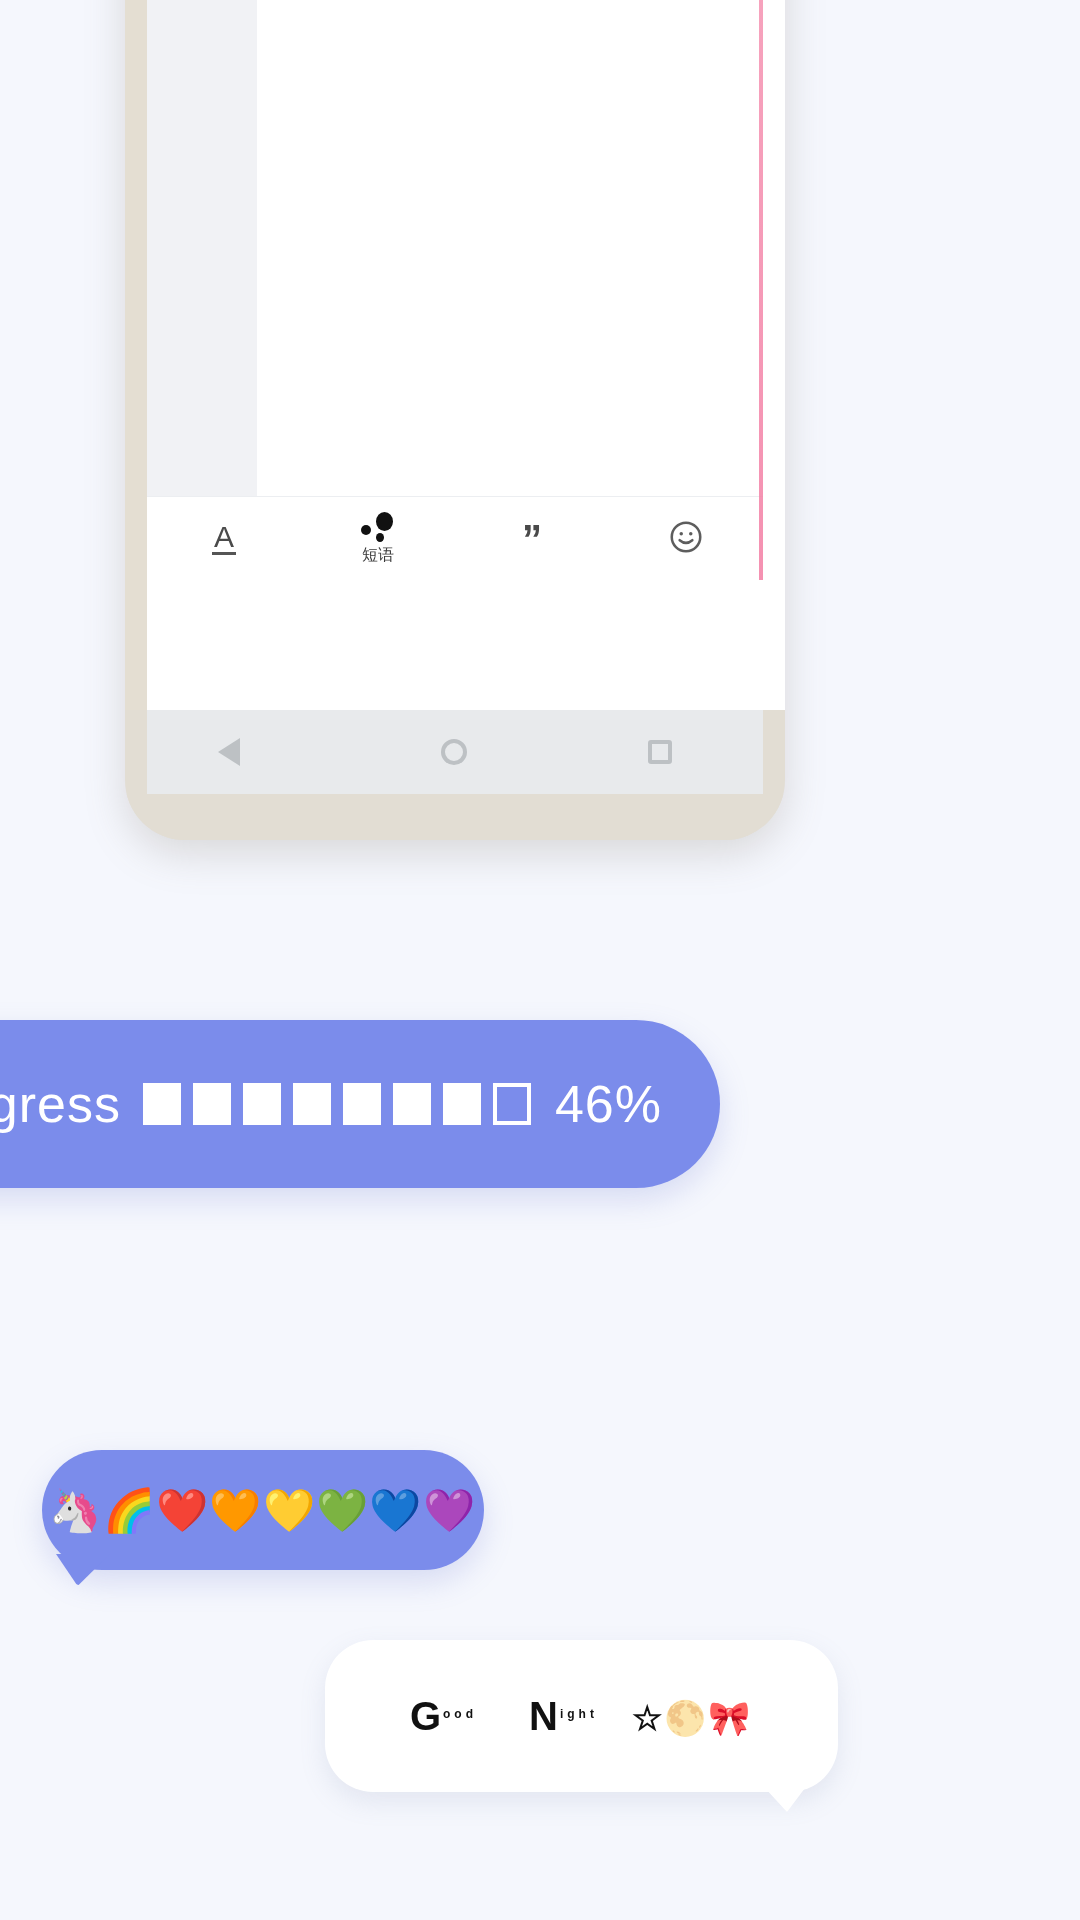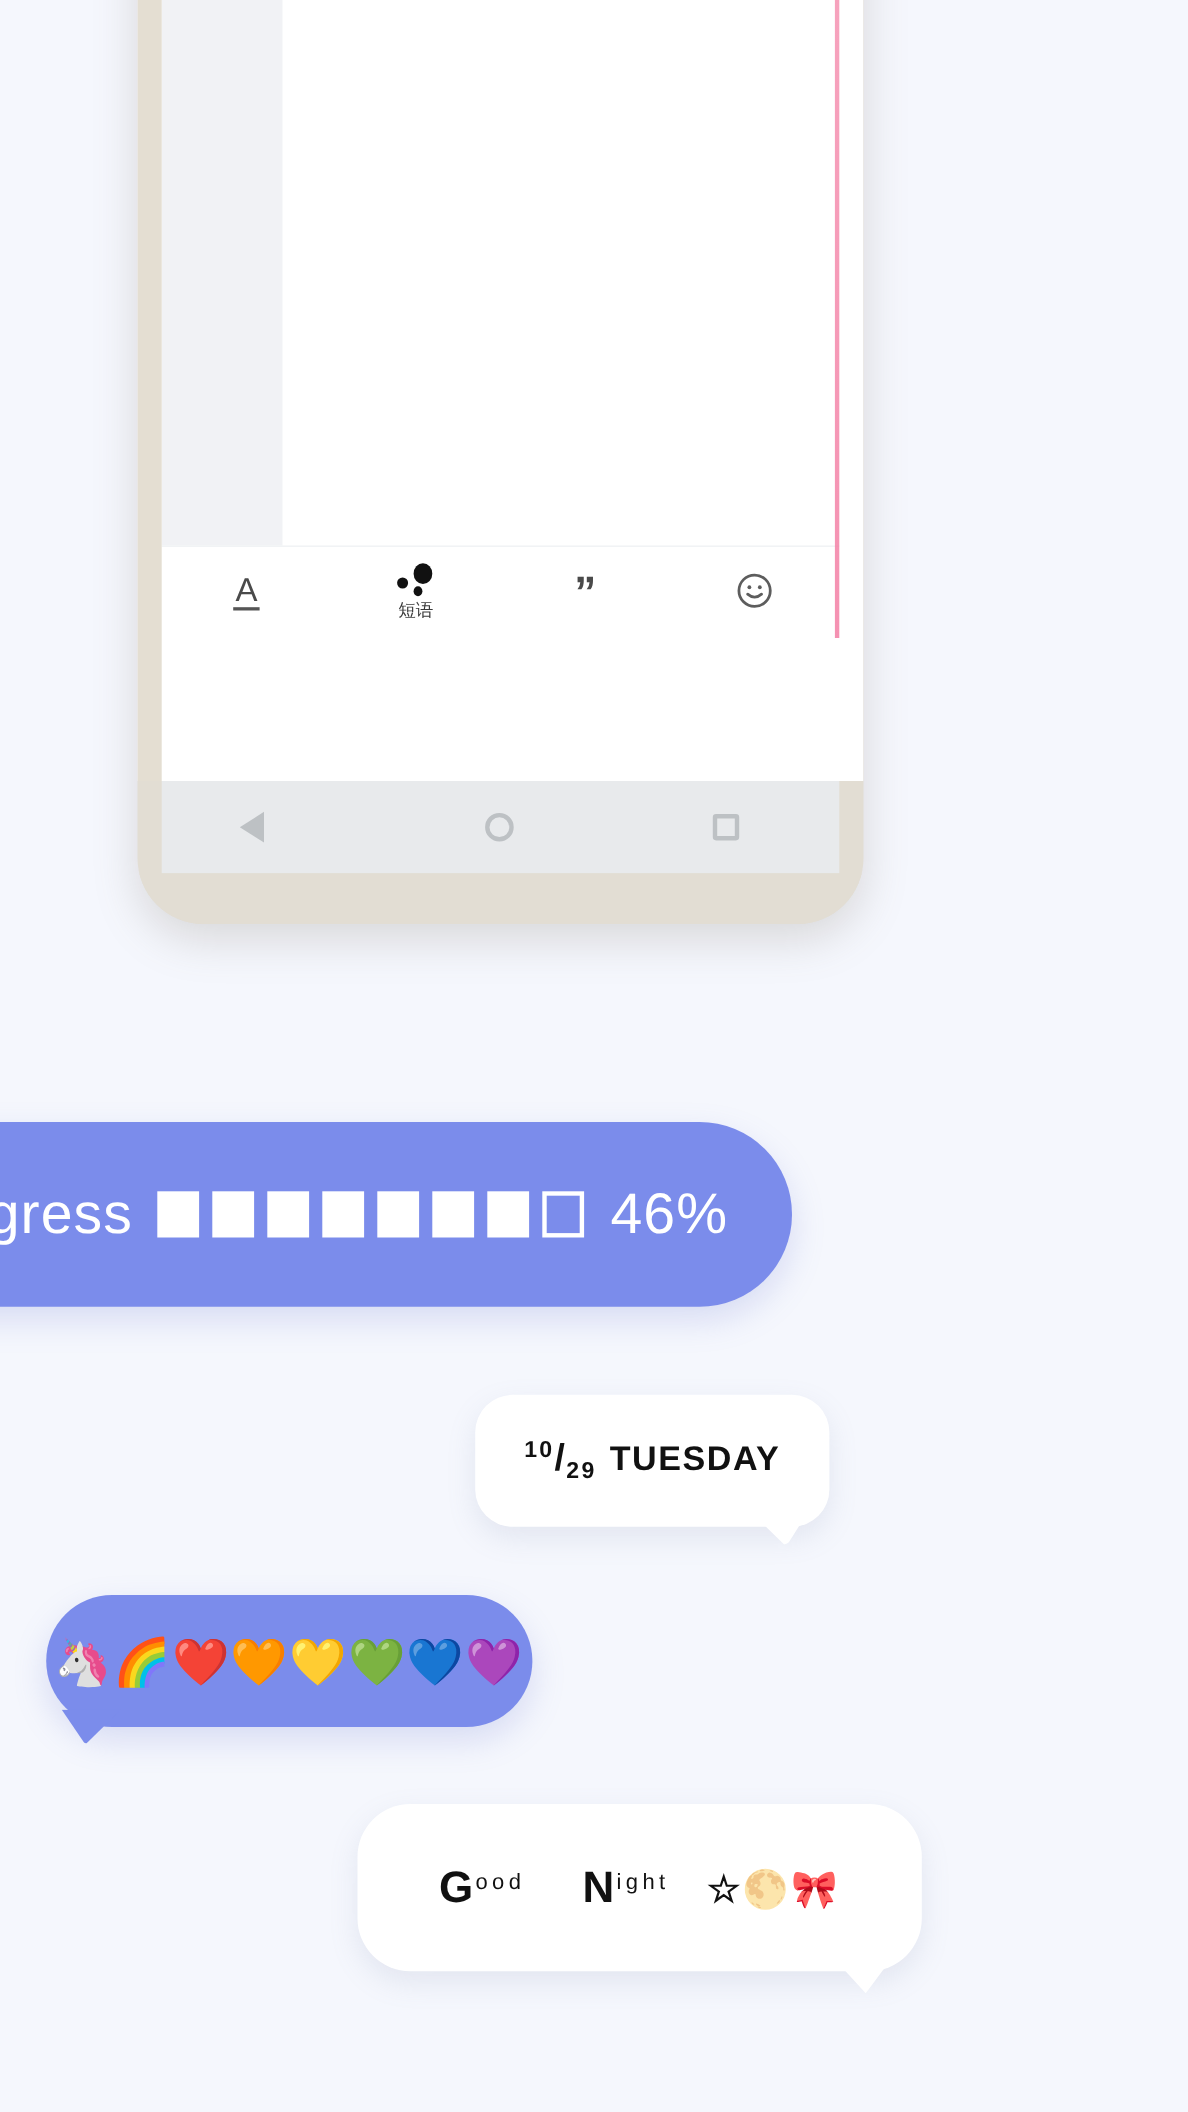--- a/index.html
+++ b/index.html
@@ -249,21 +249,21 @@
     font-size: 34px;
     font-weight: 800;
     color: #111;
     display: flex;
     align-items: baseline;
     letter-spacing: 2px;
     white-space: nowrap;
   }
   .word { display: inline-flex; align-items: baseline; }
   .word .big { font-size: 40px; font-weight: 800; }
-  .word .sm { font-size: 20px; font-weight: 400; vertical-align: super; position: relative; top: -12px; letter-spacing: 4px; }
+  .word .sm { font-size: 12px; font-weight: 700; vertical-align: super; position: relative; top: -12px; letter-spacing: 4px; }
   .gap { display: inline-block; width: 52px; }
   .night-tail {
     position: absolute;
     right: 24px; bottom: -20px;
     width: 60px; height: 36px;
     background: #fff;
     clip-path: polygon(0 0, 100% 0, 55% 100%);
     border-bottom-right-radius: 30px;
   }
   .star-moon { margin-left: 34px; font-size: 34px; letter-spacing: 2px; }
@@ -352,27 +352,20 @@
         <span class="psq"></span>
         <span class="psq"></span>
         <span class="psq"></span>
         <span class="psq"></span>
         <span class="psq empty"></span>
       </span>
       <span class="ppct">46%</span>
     </span>
   </div>
 
-  <div class="bubble white" id="date-bubble">
-    <span class="dtext">
-      <span class="frac"><span class="num">10</span><span class="slash">/</span><span class="den">29</span></span>
-      <span>TUESDAY</span>
-    </span>
-    <span class="tail-right"></span>
-  </div>
 
   <div class="bubble blue" id="emoji-bubble">
     <span class="etext">🦄🌈❤️🧡💛💚💙💜</span>
     <span class="tail-left"></span>
   </div>
 
   <div class="bubble white" id="night-bubble">
     <span class="ntext">
       <span class="word">
         <span class="big">G</span>

